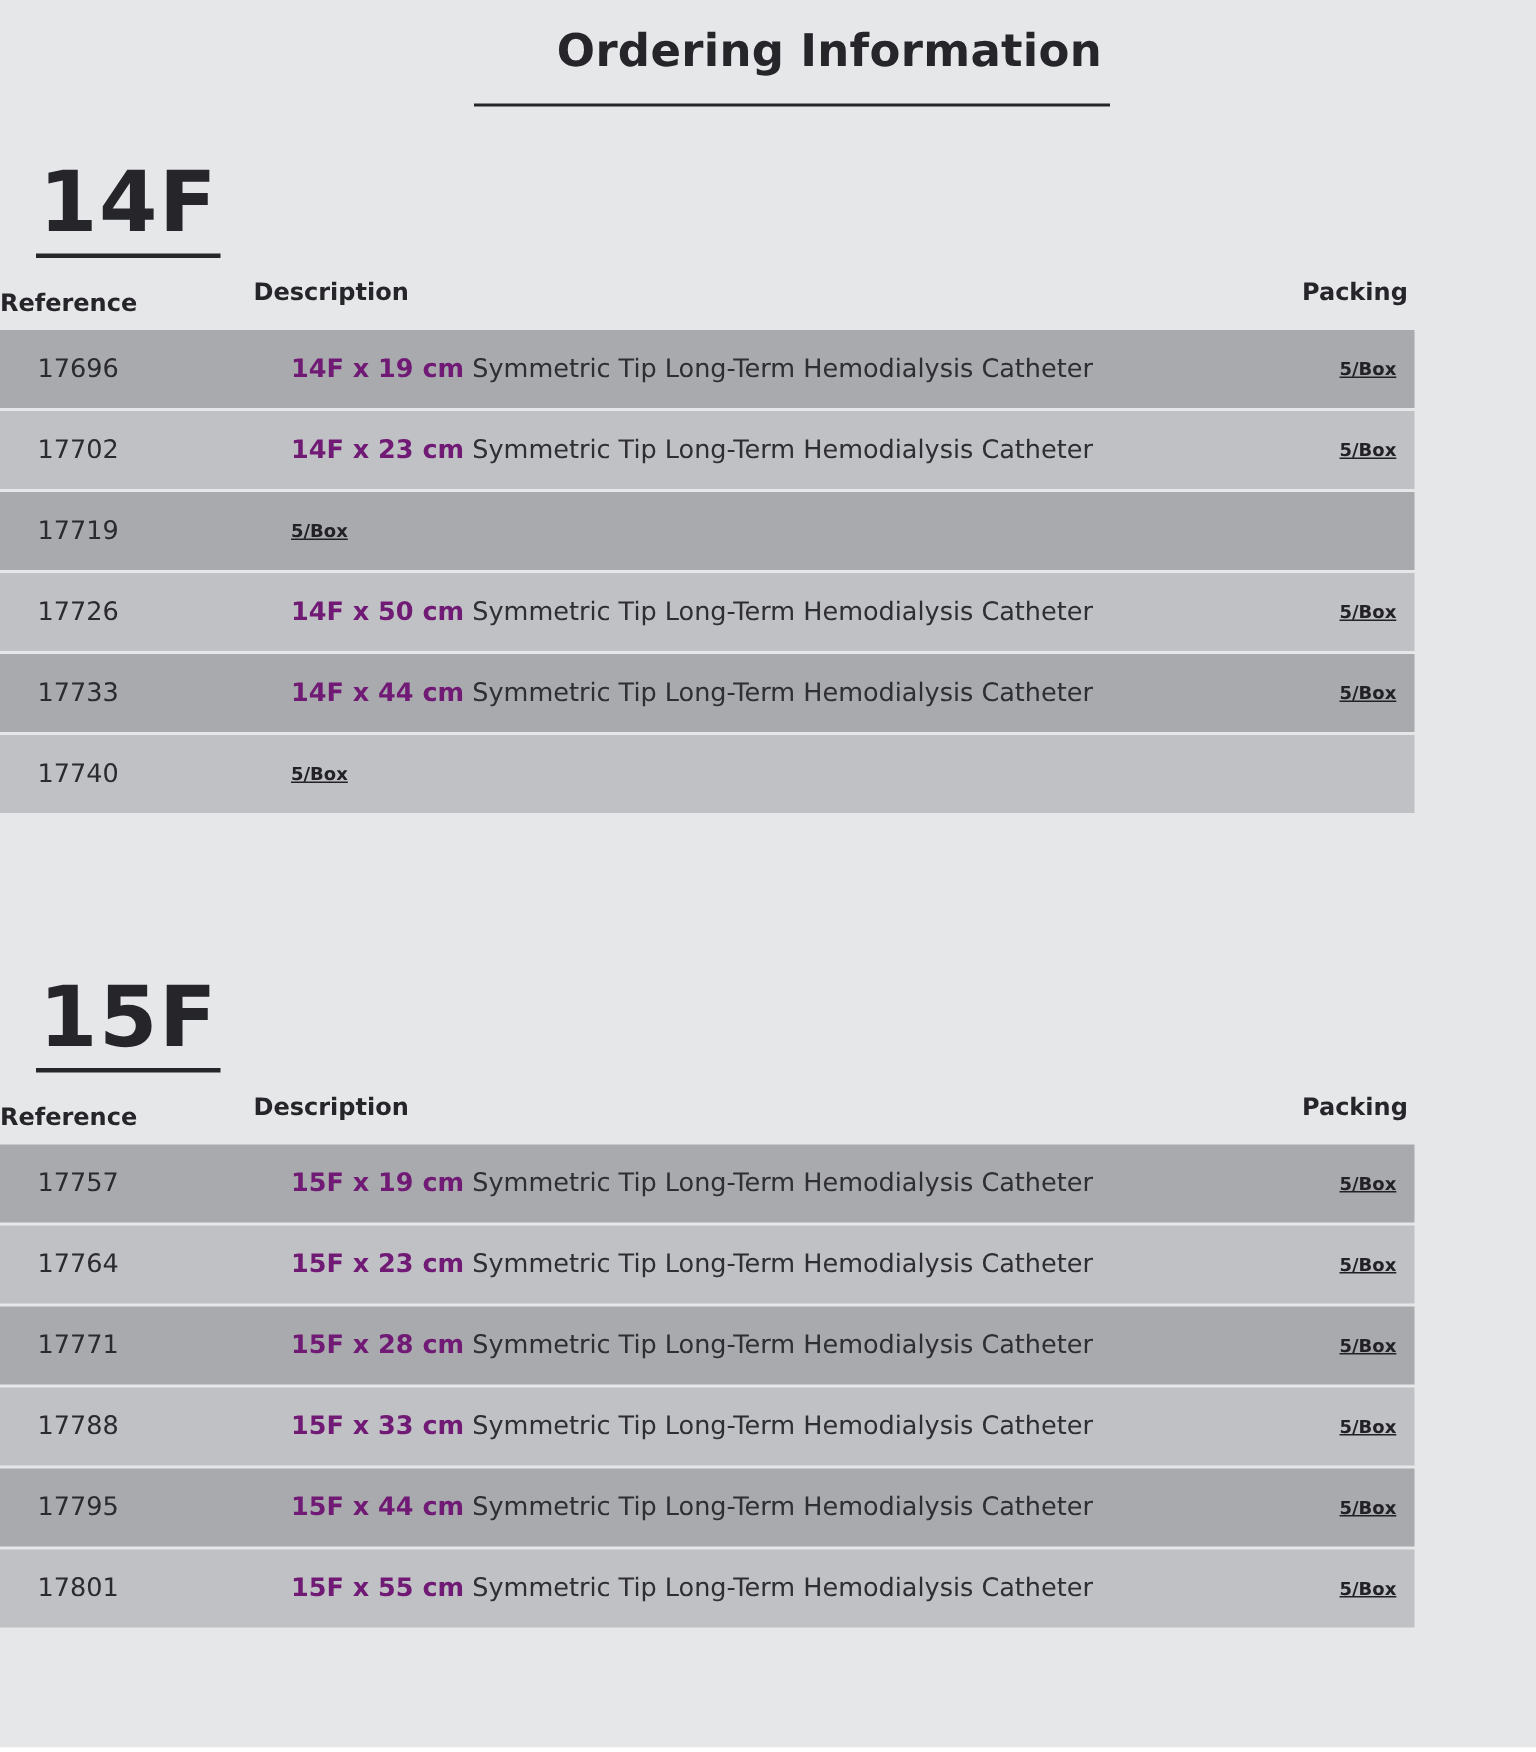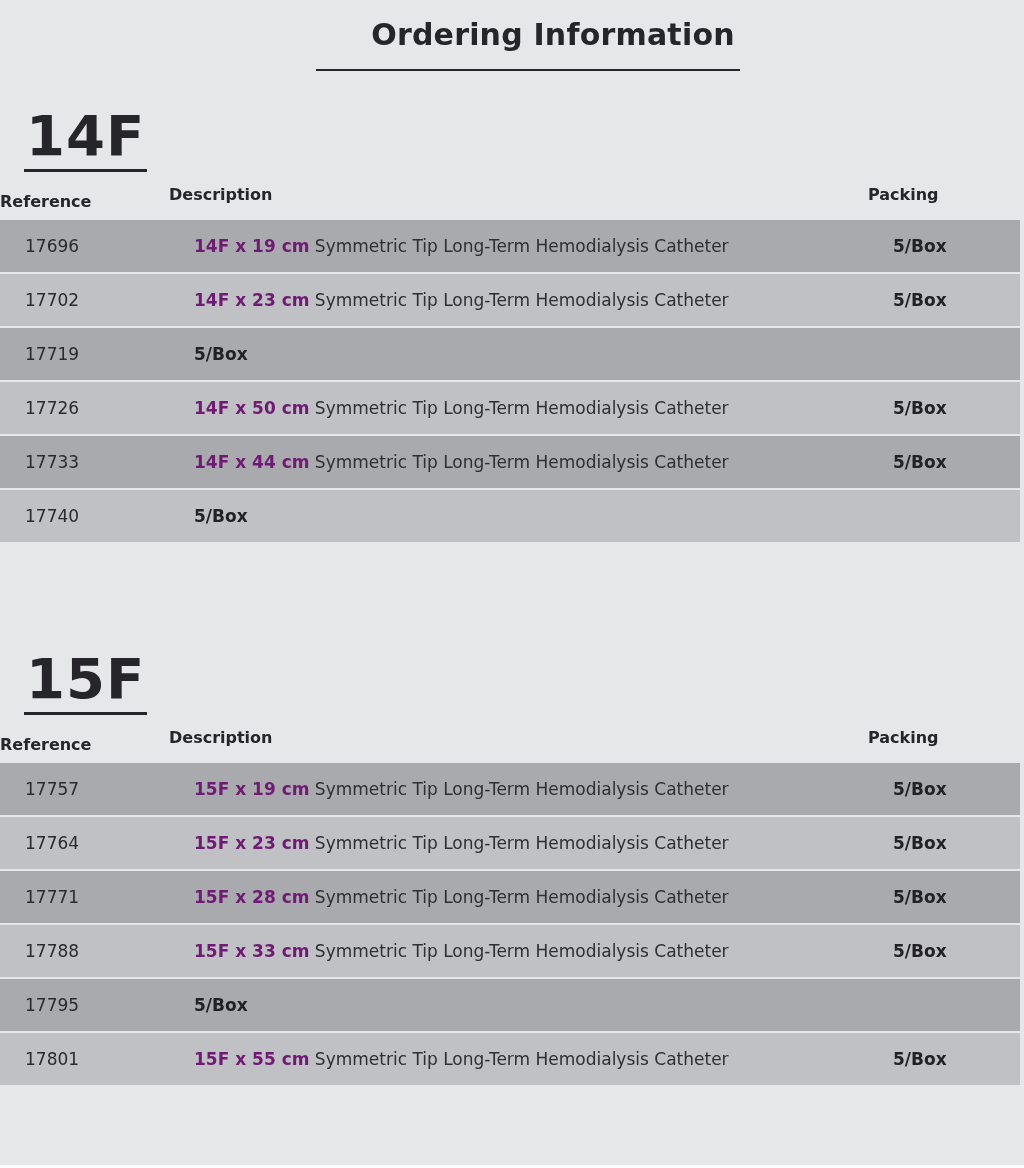--- a/index.html
+++ b/index.html
@@ -59,21 +59,21 @@
     font-size: 16px;
     font-weight: 700;
     color: var(--text-dark, #26262a);
   }
   .table-header .col-desc,
   .table-header .col-pack {
     position: relative;
     top: -7px;
   }
   .rows {
-    width: 1020px;
+    width: 943px;
   }
   .table-row {
     display: grid;
     grid-template-columns: 169px 699px 1fr;
     align-items: center;
     padding-left: 25px;
     height: 52px;
     background: var(--row-light, #c0c1c4);
   }
   .table-row + .table-row { margin-top: 2px; }
@@ -85,23 +85,24 @@
   .cell-desc {
     font-size: 17px;
     color: #2e2e33;
     white-space: nowrap;
   }
   .cell-desc .desc-size {
     font-weight: 700;
     color: #701a75;
   }
   .cell-pack {
-    font-size: 17px;
+    font-size: 12px;
     font-weight: 700;
     color: #222226;
+    text-decoration: underline;
   }
 </style>
 </head>
 <body>
 
 <div class="page">
 
   <div class="title-block">
     <h1 class="page-title">Ordering Information</h1>
     <div class="title-underline"></div>
@@ -183,20 +184,21 @@
   </div>
 
   <div class="table-row">
     <div class="cell-ref">17788</div>
     <div class="cell-desc"><b class="desc-size">15F x 33 cm</b><span class="desc-text"> Symmetric Tip Long-Term Hemodialysis Catheter</span></div>
     <div class="cell-pack">5/Box</div>
   </div>
 
   <div class="table-row">
     <div class="cell-ref">17795</div>
+    <div class="cell-desc"><b class="desc-size">15F x 44 cm</b><span class="desc-text"> Symmetric Tip Long-Term Hemodialysis Catheter</span></div>
     <div class="cell-pack">5/Box</div>
   </div>
 
   <div class="table-row">
     <div class="cell-ref">17801</div>
     <div class="cell-desc"><b class="desc-size">15F x 55 cm</b><span class="desc-text"> Symmetric Tip Long-Term Hemodialysis Catheter</span></div>
     <div class="cell-pack">5/Box</div>
   </div>
 </div>
   </section>

